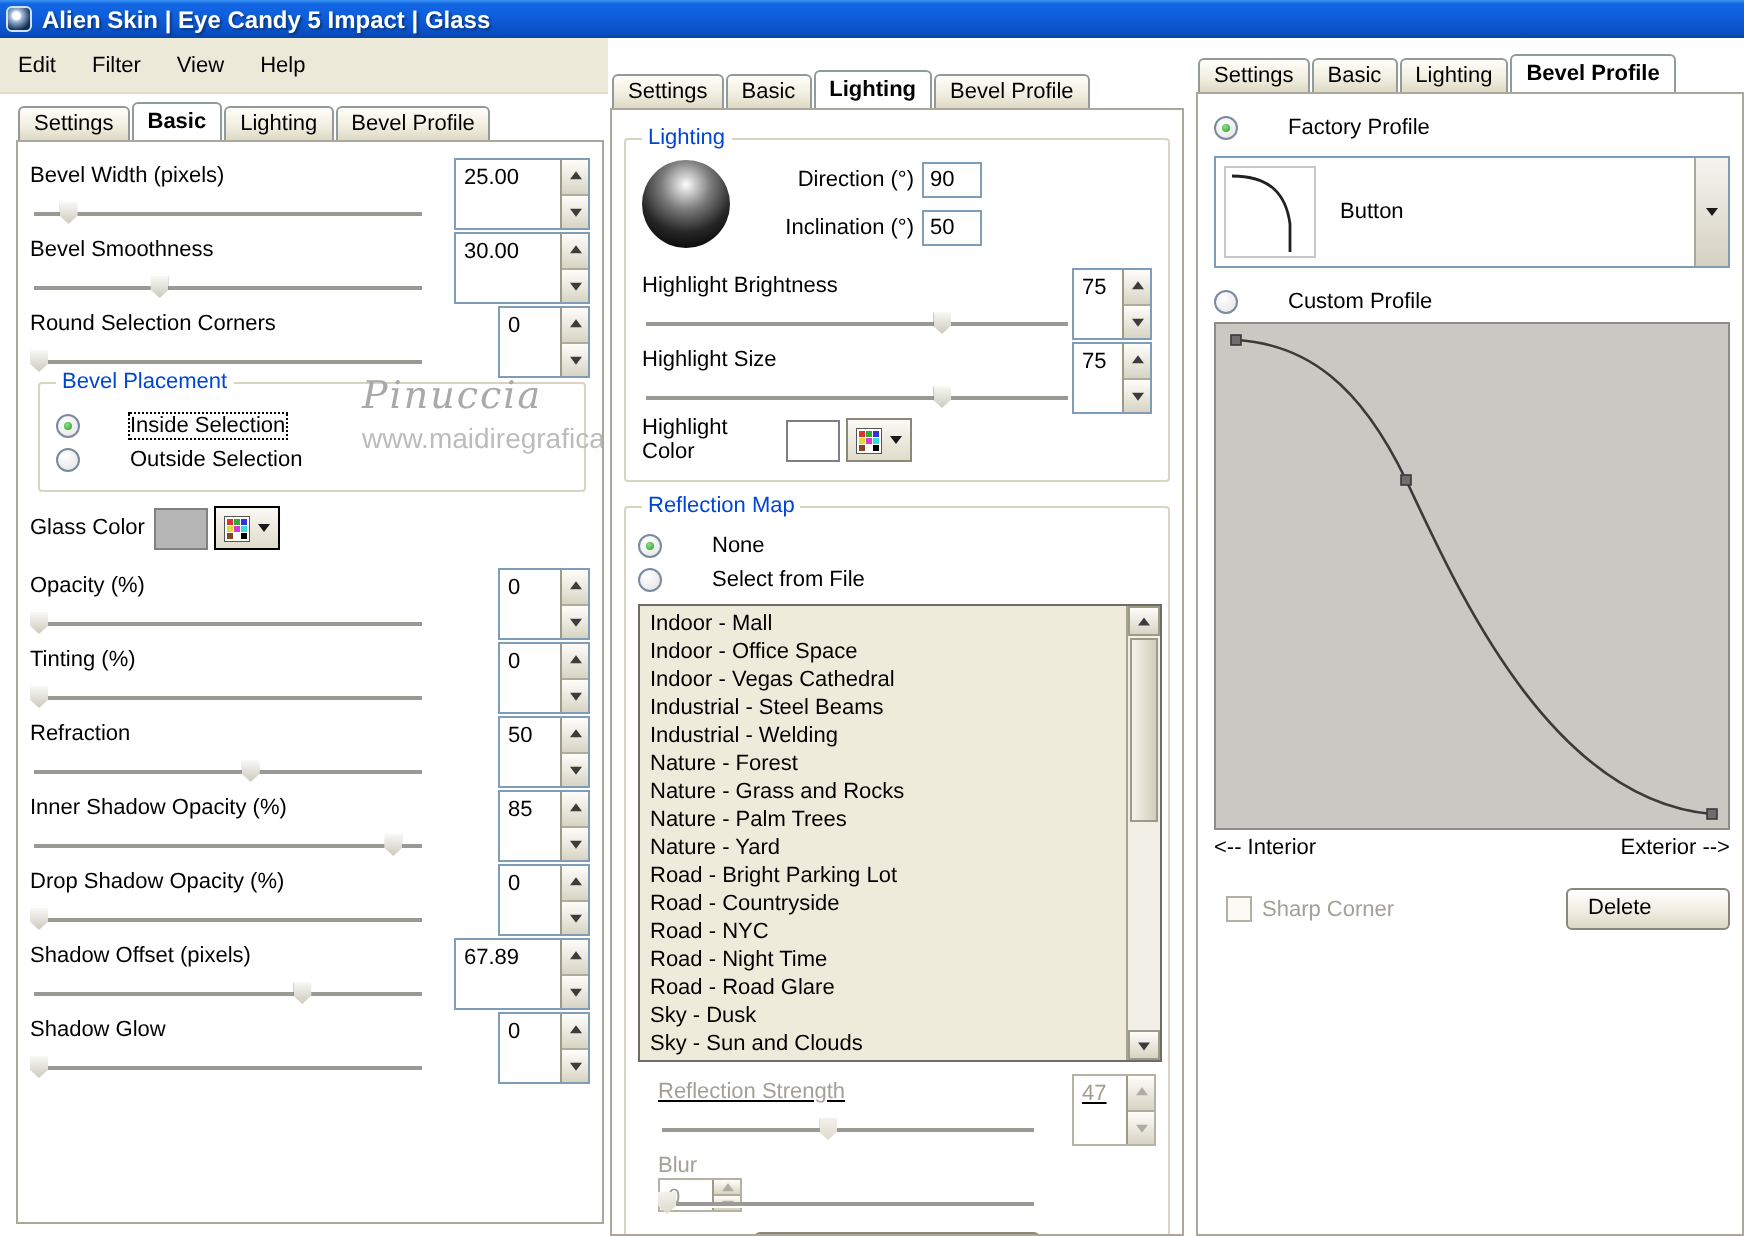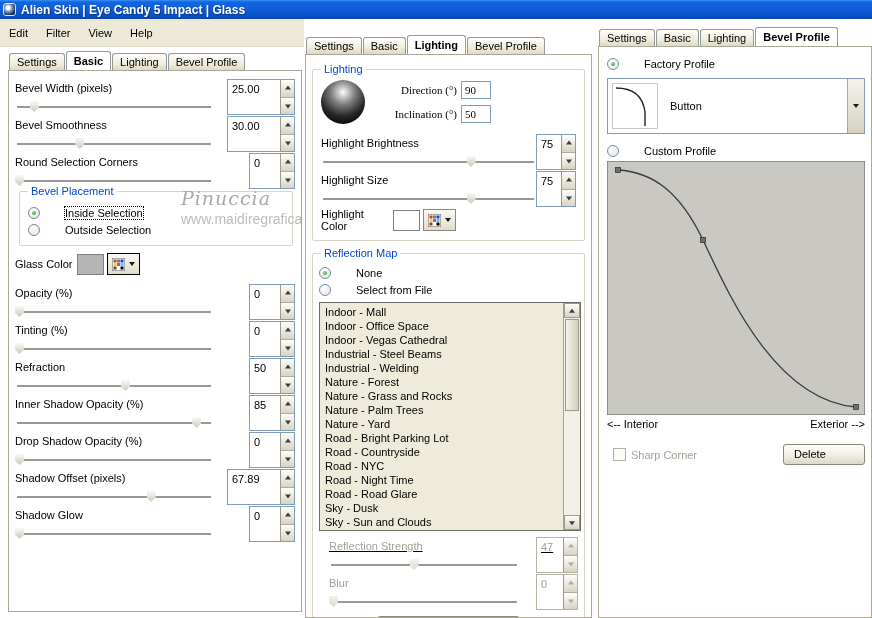--- a/index.html
+++ b/index.html
@@ -96,21 +96,21 @@
   .dropbtn { height:22px; padding:0 4px; display:flex; align-items:center; gap:4px;
     background:linear-gradient(180deg,#faf9f4,#e0dcca); margin-left:3px; border:1px solid #8a887a; }
   .dropbtn.defaulted { border:1px solid #000; }
   .downarrow { width:0; height:0; border-left:3px solid transparent; border-right:3px solid transparent; border-top:4px solid #1a1a1a; }
 
   
   .fieldset { position:relative; border:1px solid #d8d4c2; border-radius:2px; margin:0 6px; }
   .light-top { display:flex; gap:12px; margin-bottom:6px; }
   .sphere { width:44px; height:44px; border-radius:50%; flex:0 0 44px;
     background:radial-gradient(circle at 50% 28%, #ffffff 0%, #d8d8d8 9%, #7c7c7c 32%, #262626 62%, #000 92%); }
-  .di-row { display:flex; align-items:center; gap:4px; height:20px; margin-bottom:4px;font-family:Liberation Serif, serif; }
+  .di-row { display:flex; align-items:center; gap:4px; height:20px; margin-bottom:4px; }
   .di-label { width:80px; text-align:right; white-space:nowrap; }
   .di-input { width:30px; height:18px; border:1px solid #7f9db9; background:#fff; padding:2px 2px 0 3px; }
 
   .listbox { position:relative; width:262px; height:229px; border:1px solid #6d6d66;
     background:#efebdb; margin:4px 0 6px 0; display:flex; overflow:hidden; }
   .list-items { flex:1; padding:2px 0 0 5px; overflow:hidden; }
   .list-item { height:14px; line-height:14px; white-space:nowrap; }
   .vscroll { width:17px; border-left:1px solid #a6a296; background:#f2f0e6; display:flex; flex-direction:column; }
   .varrow { height:15px; background:linear-gradient(180deg,#fefdfa,#d8d4c4); border:1px solid #9d9a85; position:relative; }
   .varrow::after { content:""; position:absolute; left:50%; top:50%;
@@ -499,21 +499,21 @@
               <span class="sbtn dn"></span>
             </span>
           </span>
         </div>
         <div class="track dtrack">
           <span class="thumb dis" style="left: max(0px, 45% - 5px);"></span>
         </div>
       </div>
 
       <div class="srow">
-        <div class="rowtop" style="padding-left:10px;">
+        <div class="rowtop" style="padding-left:10px;flex-direction:column;">
           <span class="lbl dimtext">Blur</span>
           <span class="spinbox dis">
             <span class="spinval">0</span>
             <span class="spinbtns">
               <span class="sbtn up"></span>
               <span class="sbtn dn"></span>
             </span>
           </span>
         </div>
         <div class="track dtrack">

